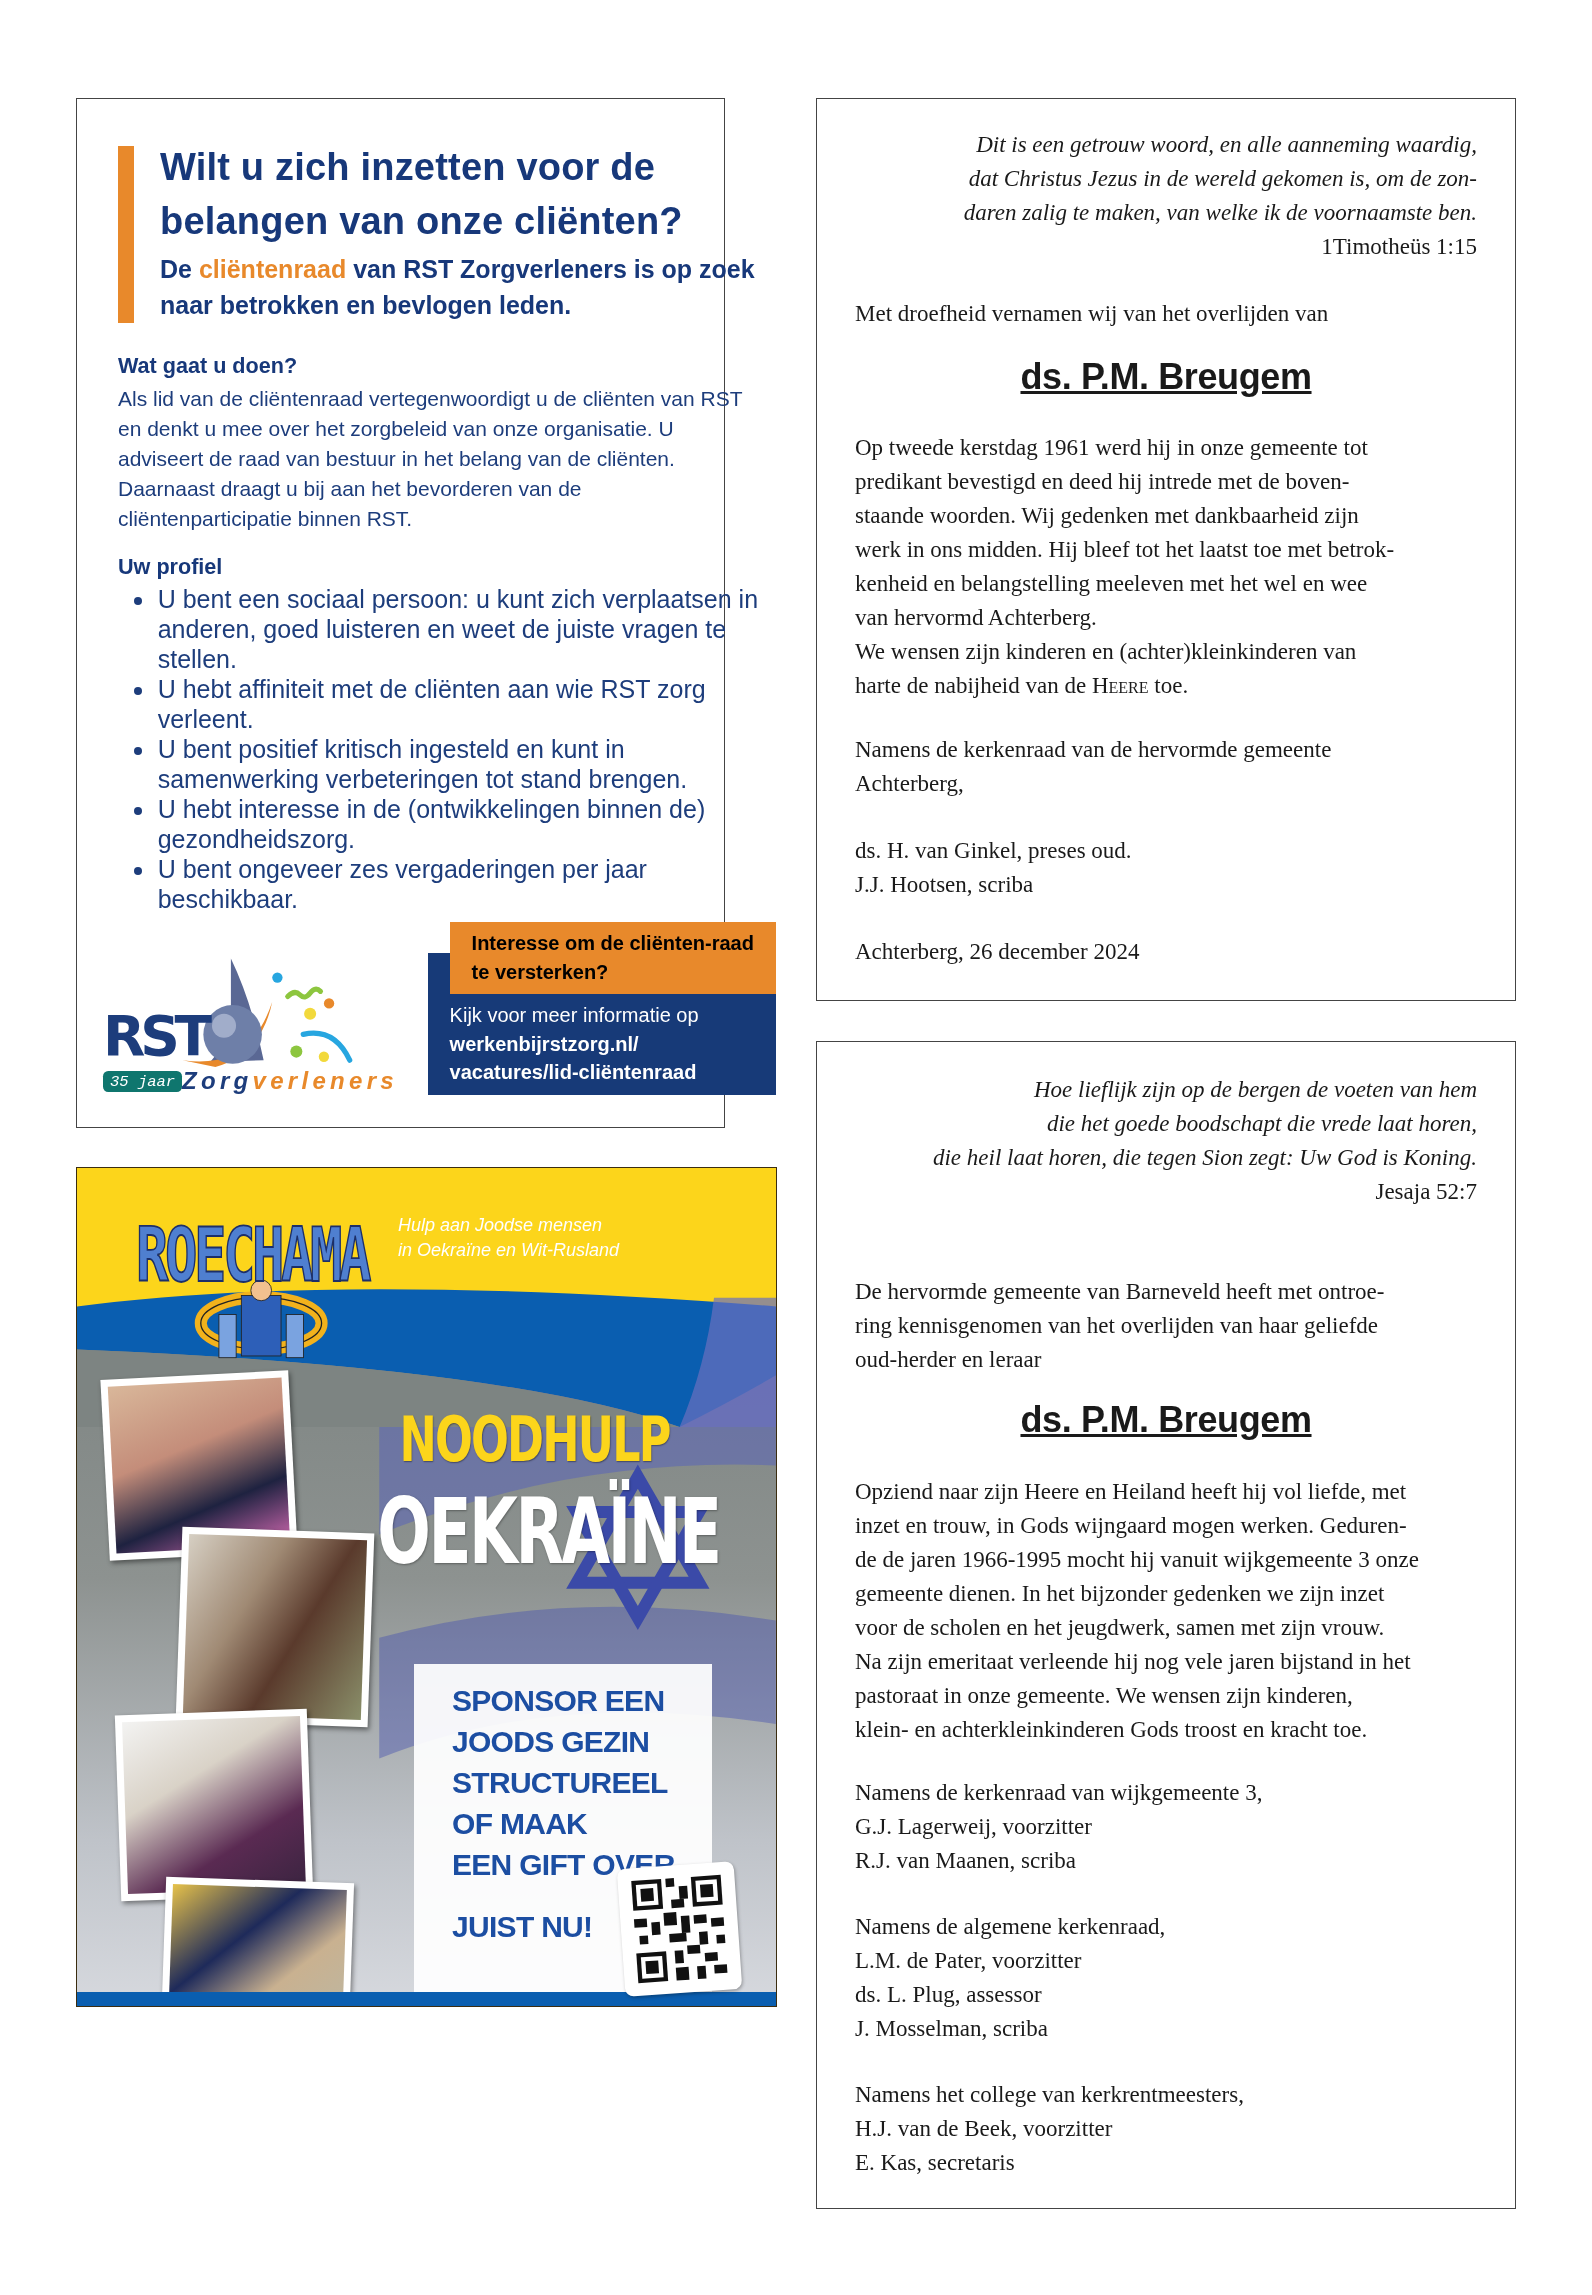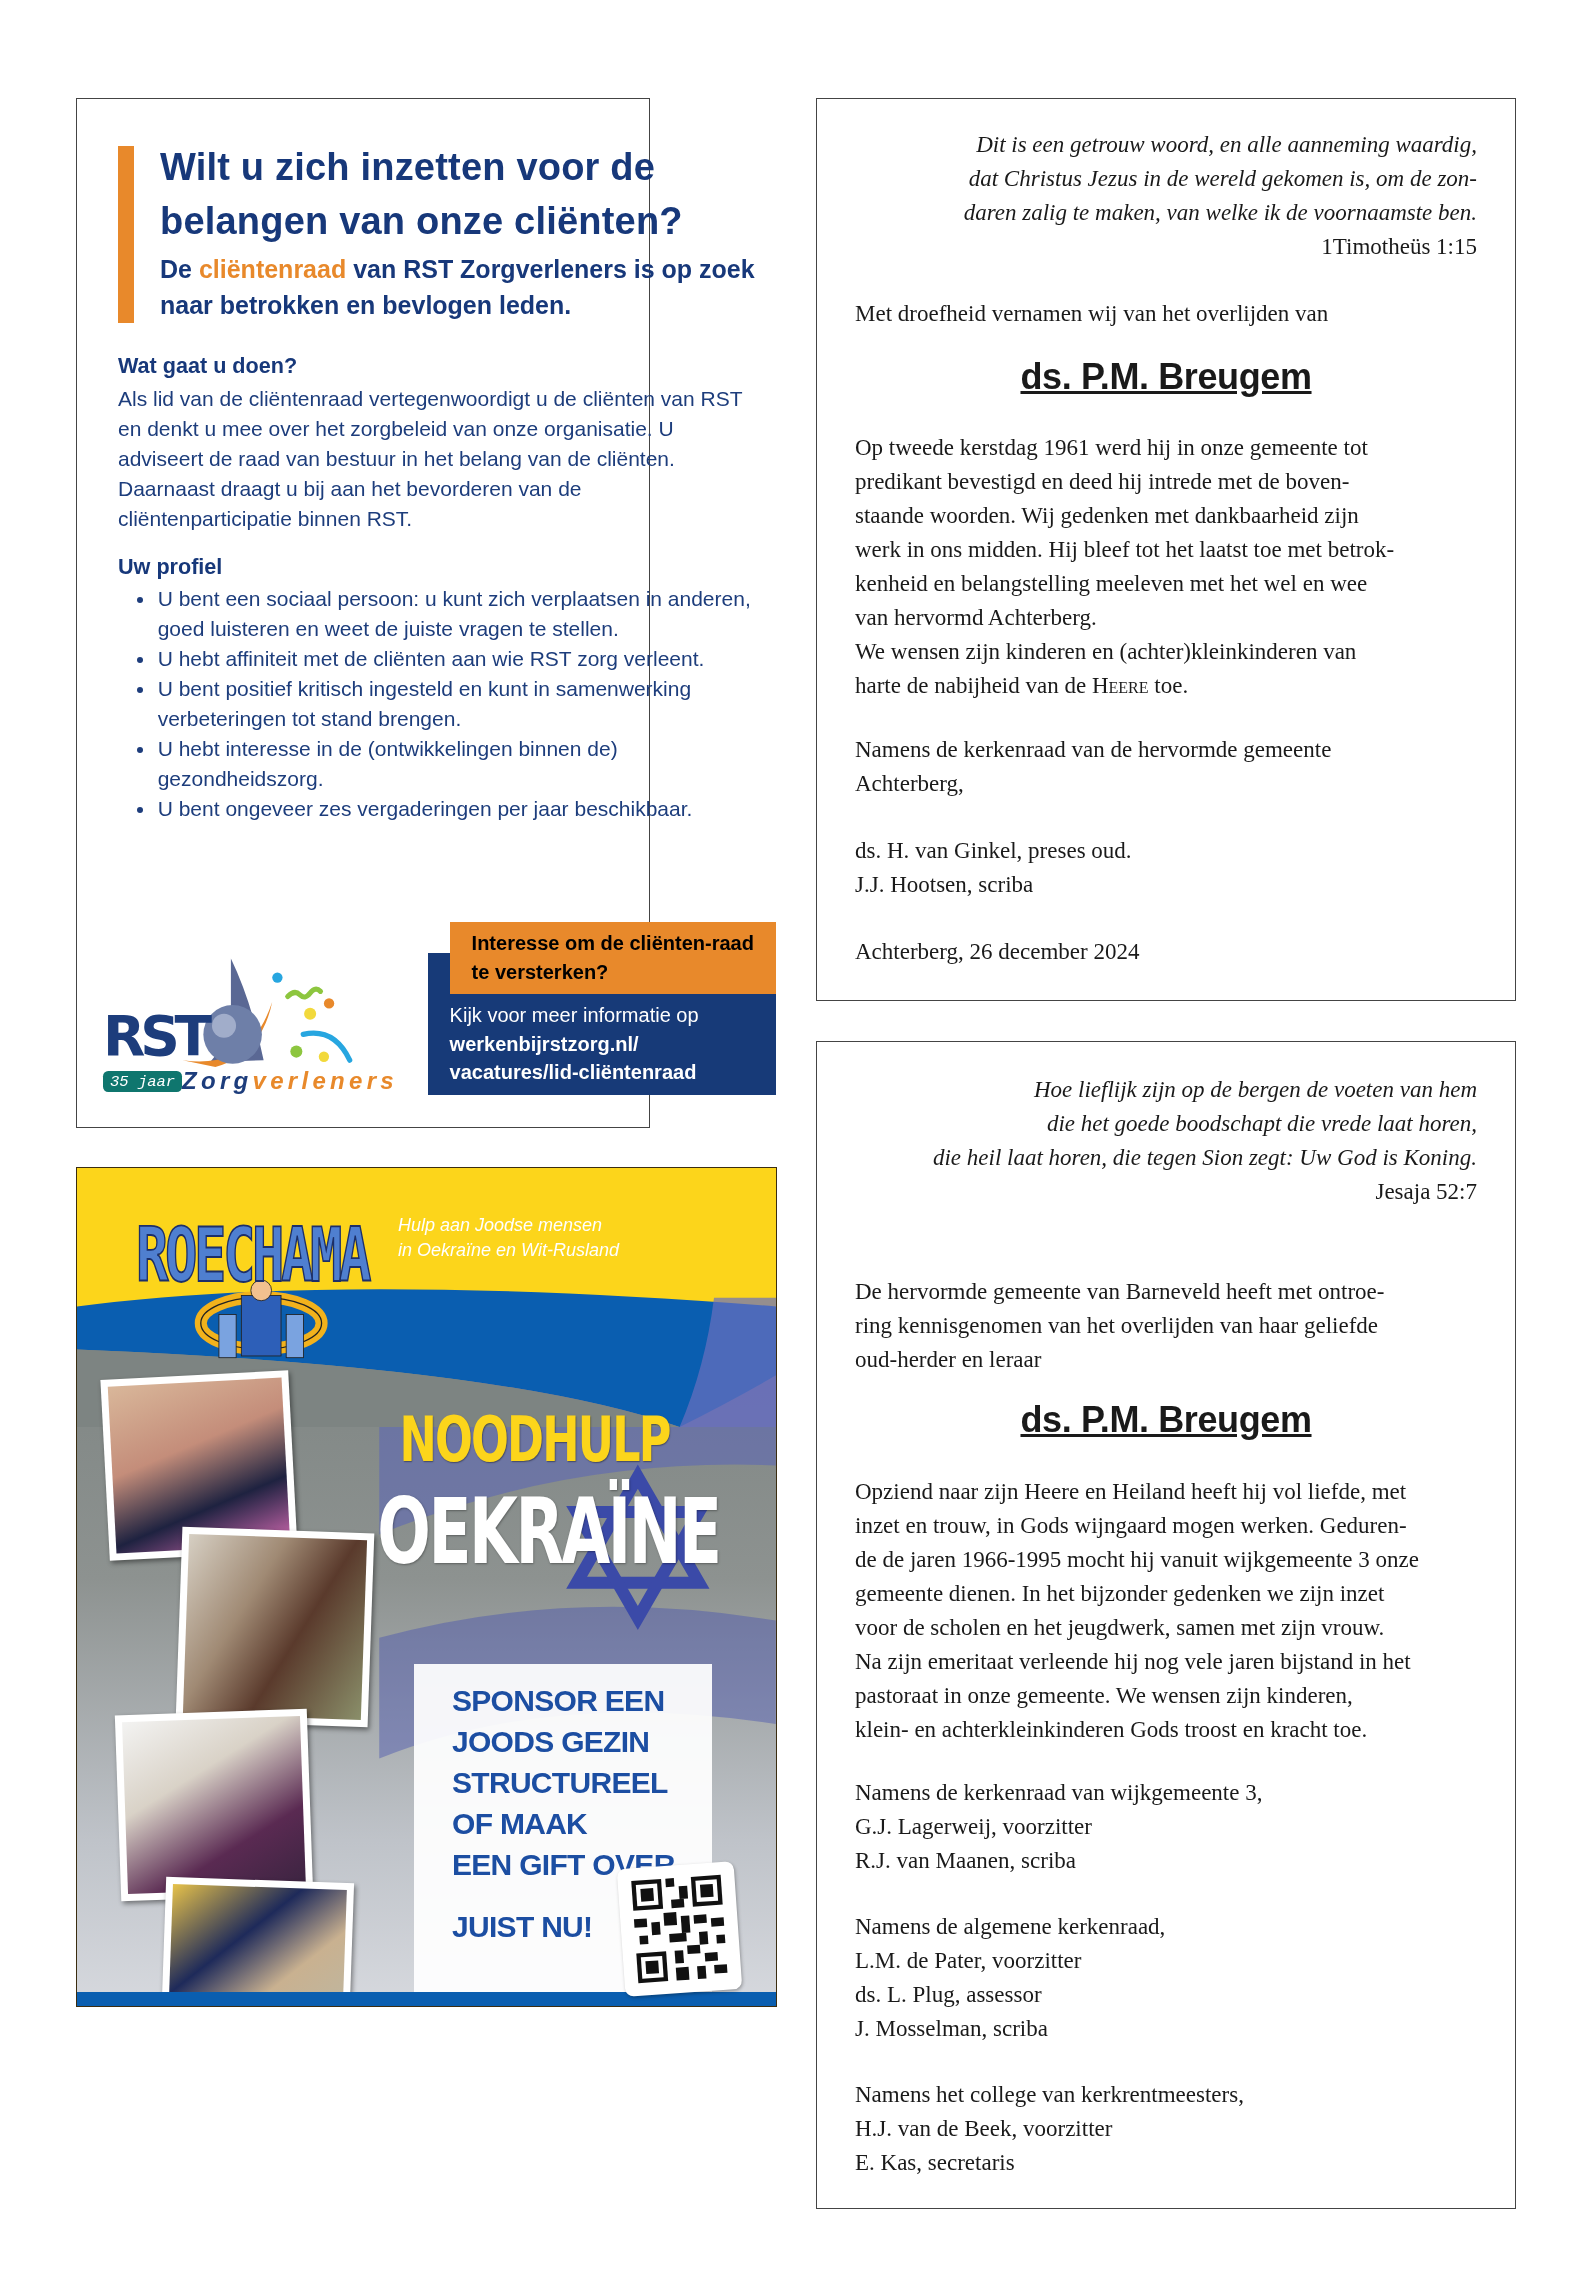--- a/index.html
+++ b/index.html
@@ -1,27 +1,27 @@
 <!DOCTYPE html>
 <html style="font-size:14px"><head>
 <meta charset="utf-8">
 <style>
   html, body { margin:0; padding:0; background:#ffffff; }
   body { width:1592px; height:2295px; position:relative; overflow:hidden; font-family:"Liberation Sans", sans-serif; }
   .box { position:absolute; box-sizing:border-box; border:1.7px solid #444; background:#fff; }
 
   
-  #rst { left:76px; top:98px; width:574px; height:1030px; color:#1d3d7c; }
+  #rst { left:76px; top:98px; width:649px; height:1030px; color:#1d3d7c; }
   #rst .bar { position:absolute; left:41px; top:47px; width:15.5px; height:177px; background:#e8892b; }
   #rst .title { position:absolute; left:83px; top:41px; width:595px; font-weight:bold; font-size:38px; line-height:54px; color:#17387a; letter-spacing:0.2px; }
   #rst .sub { position:absolute; left:83px; top:152px; width:595px; font-weight:bold; font-size:25px; line-height:36px; color:#17387a; }
   #rst .sub .hl { color:#e8892b; }
   #rst .h3 { position:absolute; left:41px; font-weight:bold; font-size:21.6px; color:#17387a; }
   #rst .para { position:absolute; left:41px; top:285px; width:630px; font-size:21px; line-height:30px; color:#1d3d7c; }
-  #rst ul { position:absolute; left:41px; top:485px; width:630px; margin:0; padding:0 0 0 38px; font-size:21px; line-height:30px; color:#1d3d7c; }
+  #rst ul { position:absolute; left:41px; top:485px; width:630px; margin:0; padding:0 0 0 38px; font-size:25px; line-height:30px; color:#1d3d7c; }
   #rst ul li { padding-left:1.7px; }
   #rst .cta-orange { position:absolute; left:373px; top:823px; width:326px; height:72px; background:#e8892b; color:#000000; font-weight:bold; font-size:20px; line-height:28.5px; padding:7px 0 0 21.6px; box-sizing:border-box; z-index:2; }
   #rst .cta-blue { position:absolute; left:351px; top:854px; width:348px; height:142px; background:#173a78; color:#fff; font-size:20px; line-height:28.5px; padding:48px 0 0 21.6px; box-sizing:border-box; }
   #rst .cta-blue b { font-weight:bold; }
   #rst .logo { position:absolute; left:26px; top:851px; width:298px; height:155px; }
 
   
   #roe { left:76px; top:1167px; width:701px; height:840px; border-color:#3b2d10; overflow:hidden; background:#7e8584; }
   #roe .top-yellow { position:absolute; left:0; top:0; width:100%; height:147px; background:#fcd51b; }
   #roe .wave { position:absolute; left:0; top:104px; width:100%; height:155px; }

